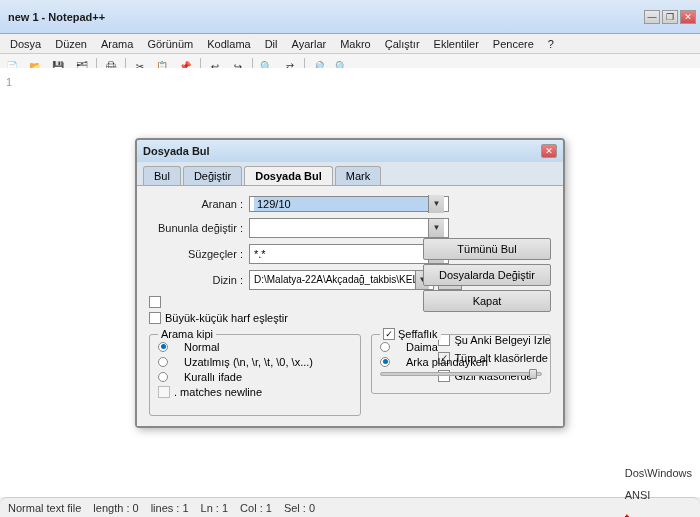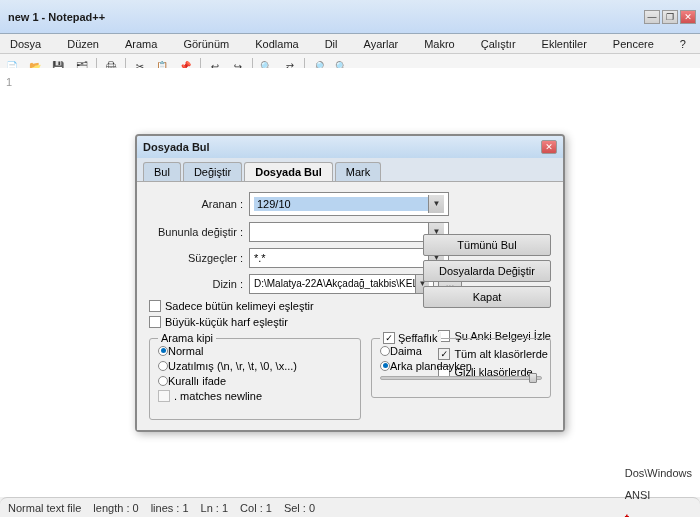--- a/index.html
+++ b/index.html
@@ -47,21 +47,21 @@
     .title-btn.close { background: linear-gradient(to bottom, #f08080, #d05050); color: white; }
 
     
     #menubar {
       background: #f0f0f0;
       height: 20px;
       display: flex;
       align-items: center;
       border-bottom: 1px solid #ccc;
       padding: 0 4px;
-      gap: 14px;
+      gap: 2px;
     }
     .menu-item {
       padding: 1px 6px;
       font-size: 11px;
       cursor: pointer;
       color: #1a1a1a;
     }
 
     
     #toolbar {
@@ -234,21 +234,21 @@
     }
     .form-label {
       width: 100px;
       font-size: 11px;
       text-align: right;
       padding-right: 6px;
       color: #1a1a1a;
     }
     .form-combo {
       flex: 1;
-      height: 24px;
+      height: 16px;
       border: 1px solid #888;
       background: white;
       font-size: 11px;
       padding: 0 4px;
       display: flex;
       align-items: center;
       justify-content: space-between;
       margin-right: 6px;
       position: relative;
     }
@@ -348,21 +348,21 @@
       position: absolute;
       top: -7px;
       left: 8px;
       background: #f0f0f0;
       padding: 0 3px;
       font-size: 11px;
     }
     .radio-item {
       display: flex;
       align-items: center;
-      gap: 0;
+      gap: 16px;
       font-size: 11px;
       margin-bottom: 3px;
     }
     .radio-btn {
       width: 10px;
       height: 10px;
       border: 1px solid #888;
       border-radius: 50%;
       background: white;
       display: flex;
@@ -566,21 +566,20 @@
           </div>
           <div class="check-item2">
             <div class="check-box2"></div>
             <span>Gizli klasörlerde</span>
           </div>
         </div>
 
         <div style="margin-top:4px;">
           <div class="check-item2" style="margin-bottom:4px;">
             <div class="check-box2"></div>
-            <span>Sadece bütün kelimeyi eşleştir</span>
           </div>
           <div class="check-item2">
             <div class="check-box2"></div>
             <span>Büyük-küçük harf eşleştir</span>
           </div>
         </div>
 
         <div class="bottom-section">
 
           <div class="left-col">

